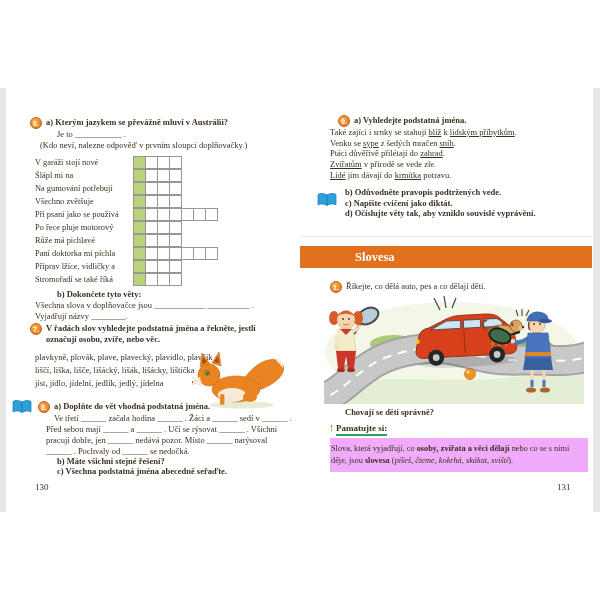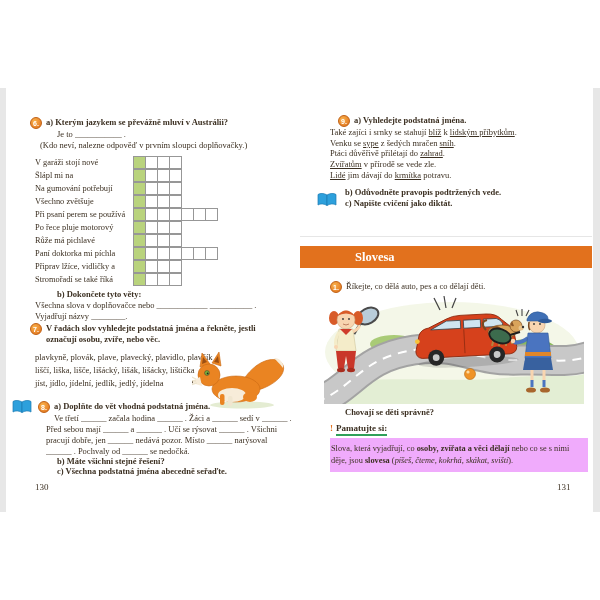--- a/index.html
+++ b/index.html
@@ -78,21 +78,21 @@
       <div class="cw-row" style="top:195px">
           <span class="cw-clue">Všechno zvětšuje</span>
           <div class="cw-cells">
             <div class="cw-cell"></div>
             <div class="cw-cell"></div>
             <div class="cw-cell"></div>
             <div class="cw-cell"></div>
           </div>
         </div>
       <div class="cw-row" style="top:208px">
-          <span class="cw-clue">Při psaní perem se používá</span>
+          <span class="cw-clue">Při psaní jako se používá</span>
           <div class="cw-cells">
             <div class="cw-cell"></div>
             <div class="cw-cell"></div>
             <div class="cw-cell"></div>
             <div class="cw-cell"></div>
             <div class="cw-cell"></div>
             <div class="cw-cell"></div>
             <div class="cw-cell"></div>
           </div>
         </div>
@@ -140,21 +140,21 @@
           <div class="cw-cells">
             <div class="cw-cell"></div>
             <div class="cw-cell"></div>
             <div class="cw-cell"></div>
             <div class="cw-cell"></div>
           </div>
         </div>
     </div>
 
     <div class="abs line bold" style="left:57px;top:289px">b) Dokončete tyto věty:</div>
-    <div class="abs line" style="left:35px;top:300px">Všechna slova v doplňovačce nebo ____________ __________ .</div>
+    <div class="abs line" style="left:35px;top:300px">Všechna slova v doplňovačce jsou ____________ __________ .</div>
     <div class="abs line" style="left:35px;top:311px">Vyjadřují názvy ________.</div>
 
     <span class="badge" style="left:30px;top:323px">7.</span>
     <div class="abs line bold" style="left:46px;top:323px">V řadách slov vyhledejte podstatná jména a řekněte, jestli</div>
     <div class="abs line bold" style="left:46px;top:334px">označují osobu, zvíře, nebo věc.</div>
 
     <div class="abs line" style="left:35px;top:352px">plavkyně, plovák, plave, plavecký, plavidlo, plavčík</div>
     <div class="abs line" style="left:35px;top:365px">liščí, liška, lišče, lišácký, lišák, lišácky, lištička</div>
     <div class="abs line" style="left:35px;top:378px">jíst, jídlo, jídelní, jedlík, jedlý, jídelna</div>
 
@@ -212,20 +212,21 @@
       <div><span class="u">Lidé</span><span> jim dávají do </span><span class="u">krmítka</span><span> potravu.</span></div>
     </div>
 
     <svg class="abs" style="left:317px;top:193px" width="20" height="14" viewBox="0 0 20 14">
       <path d="M10,2 C7,0 3,0 1,1.5 L1,12 C3,10.5 7,10.5 10,12.5 Z" fill="#2da0dc" stroke="#1a7ab3" stroke-width="0.7"></path>
       <path d="M10,2 C13,0 17,0 19,1.5 L19,12 C17,10.5 13,10.5 10,12.5 Z" fill="#2da0dc" stroke="#1a7ab3" stroke-width="0.7"></path>
     </svg>
     <div class="abs subitems" style="left:345px;top:187px">
       <div>b) Odůvodněte pravopis podtržených vede.</div>
       <div>c) Napište cvičení jako diktát.</div>
+      <div>d) Očíslujte věty tak, aby vzniklo souvislé vyprávění.</div>
     </div>
 
     <div class="divider"></div>
     <div class="chapter-bar">Slovesa</div>
 
     <span class="badge" style="left:330px;top:281px">1.</span>
     <div class="abs line" style="left:346px;top:281px">Říkejte, co dělá auto, pes a co dělají děti.</div>
 
     <svg class="abs" style="left:324px;top:292px" width="260" height="112" viewBox="0 0 260 112">
       <ellipse cx="128" cy="60" rx="127" ry="50" fill="#f4f7e8"></ellipse>

